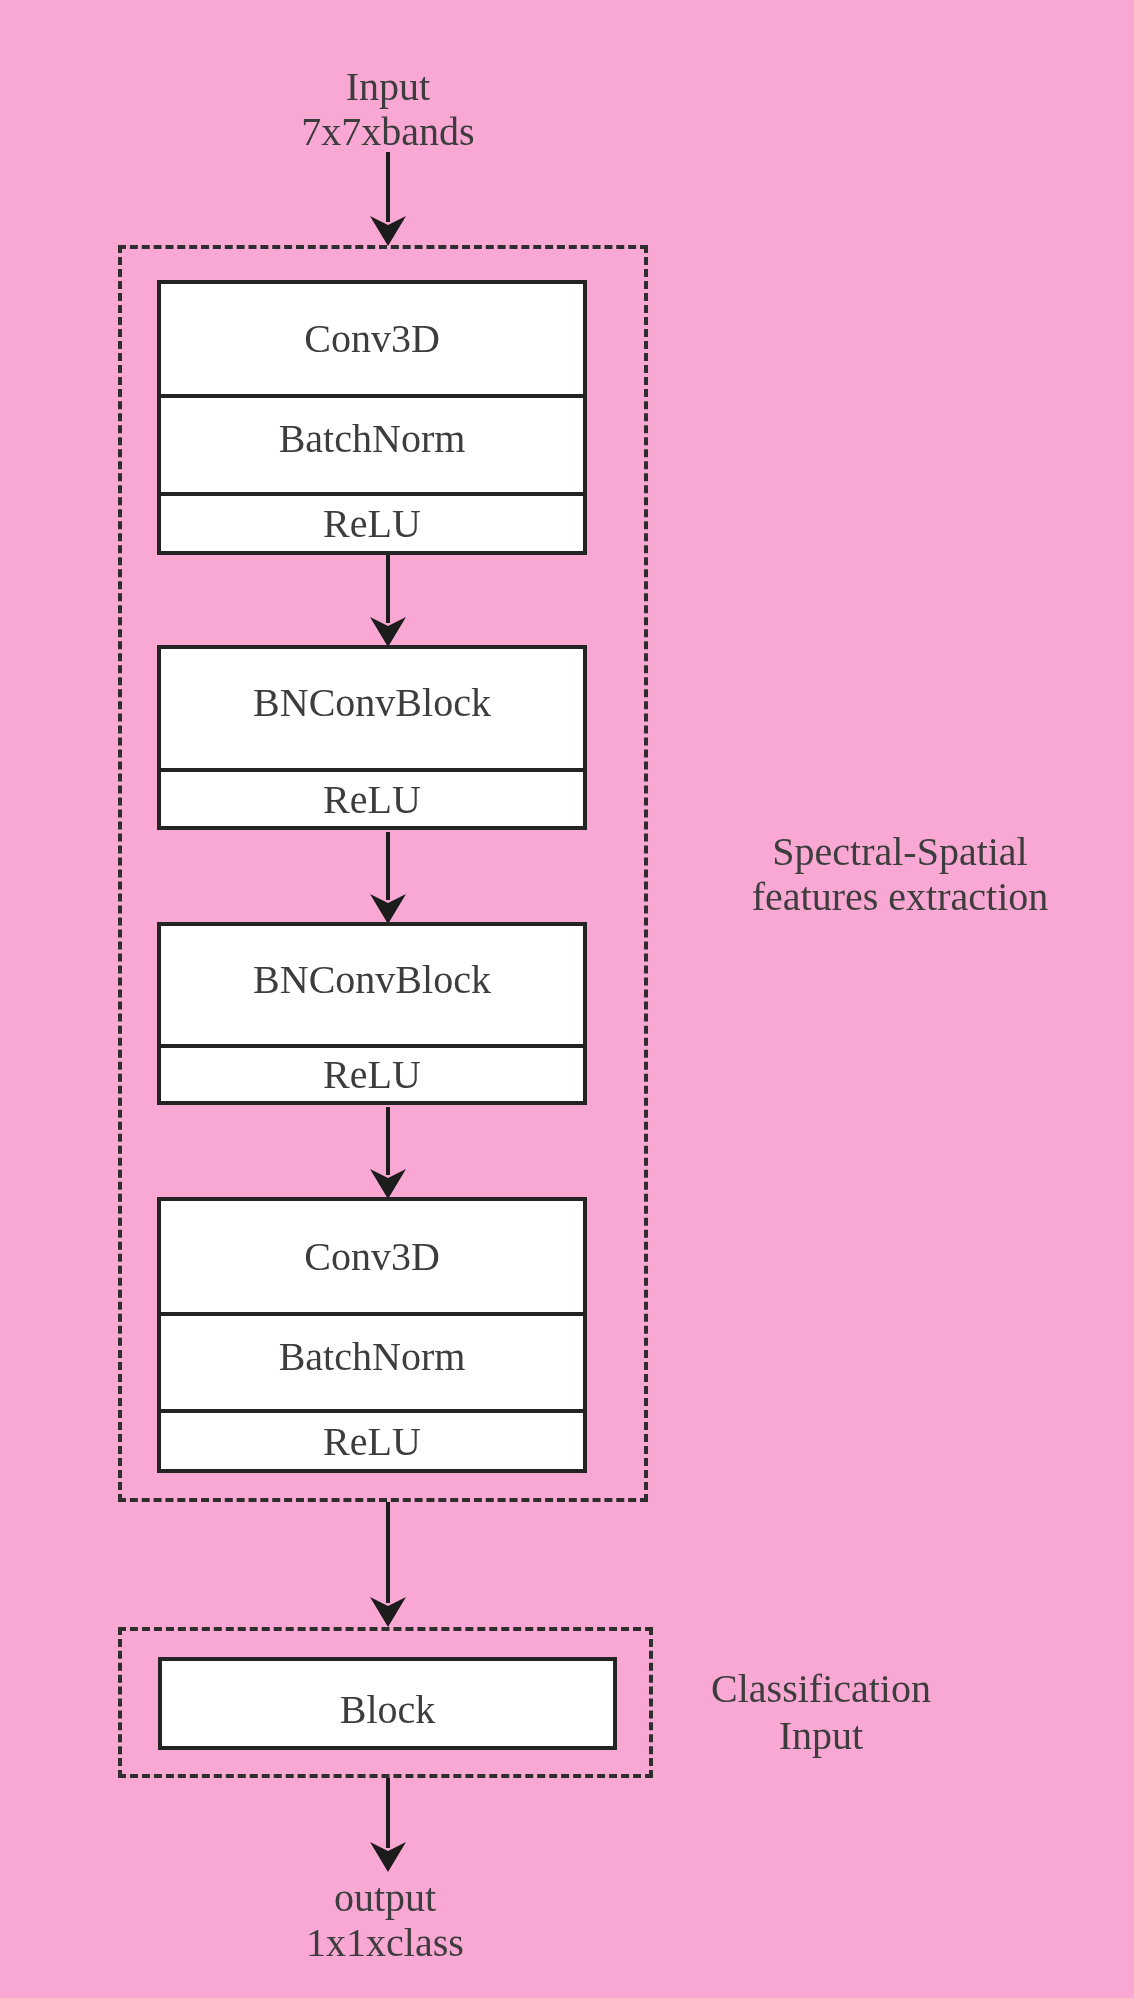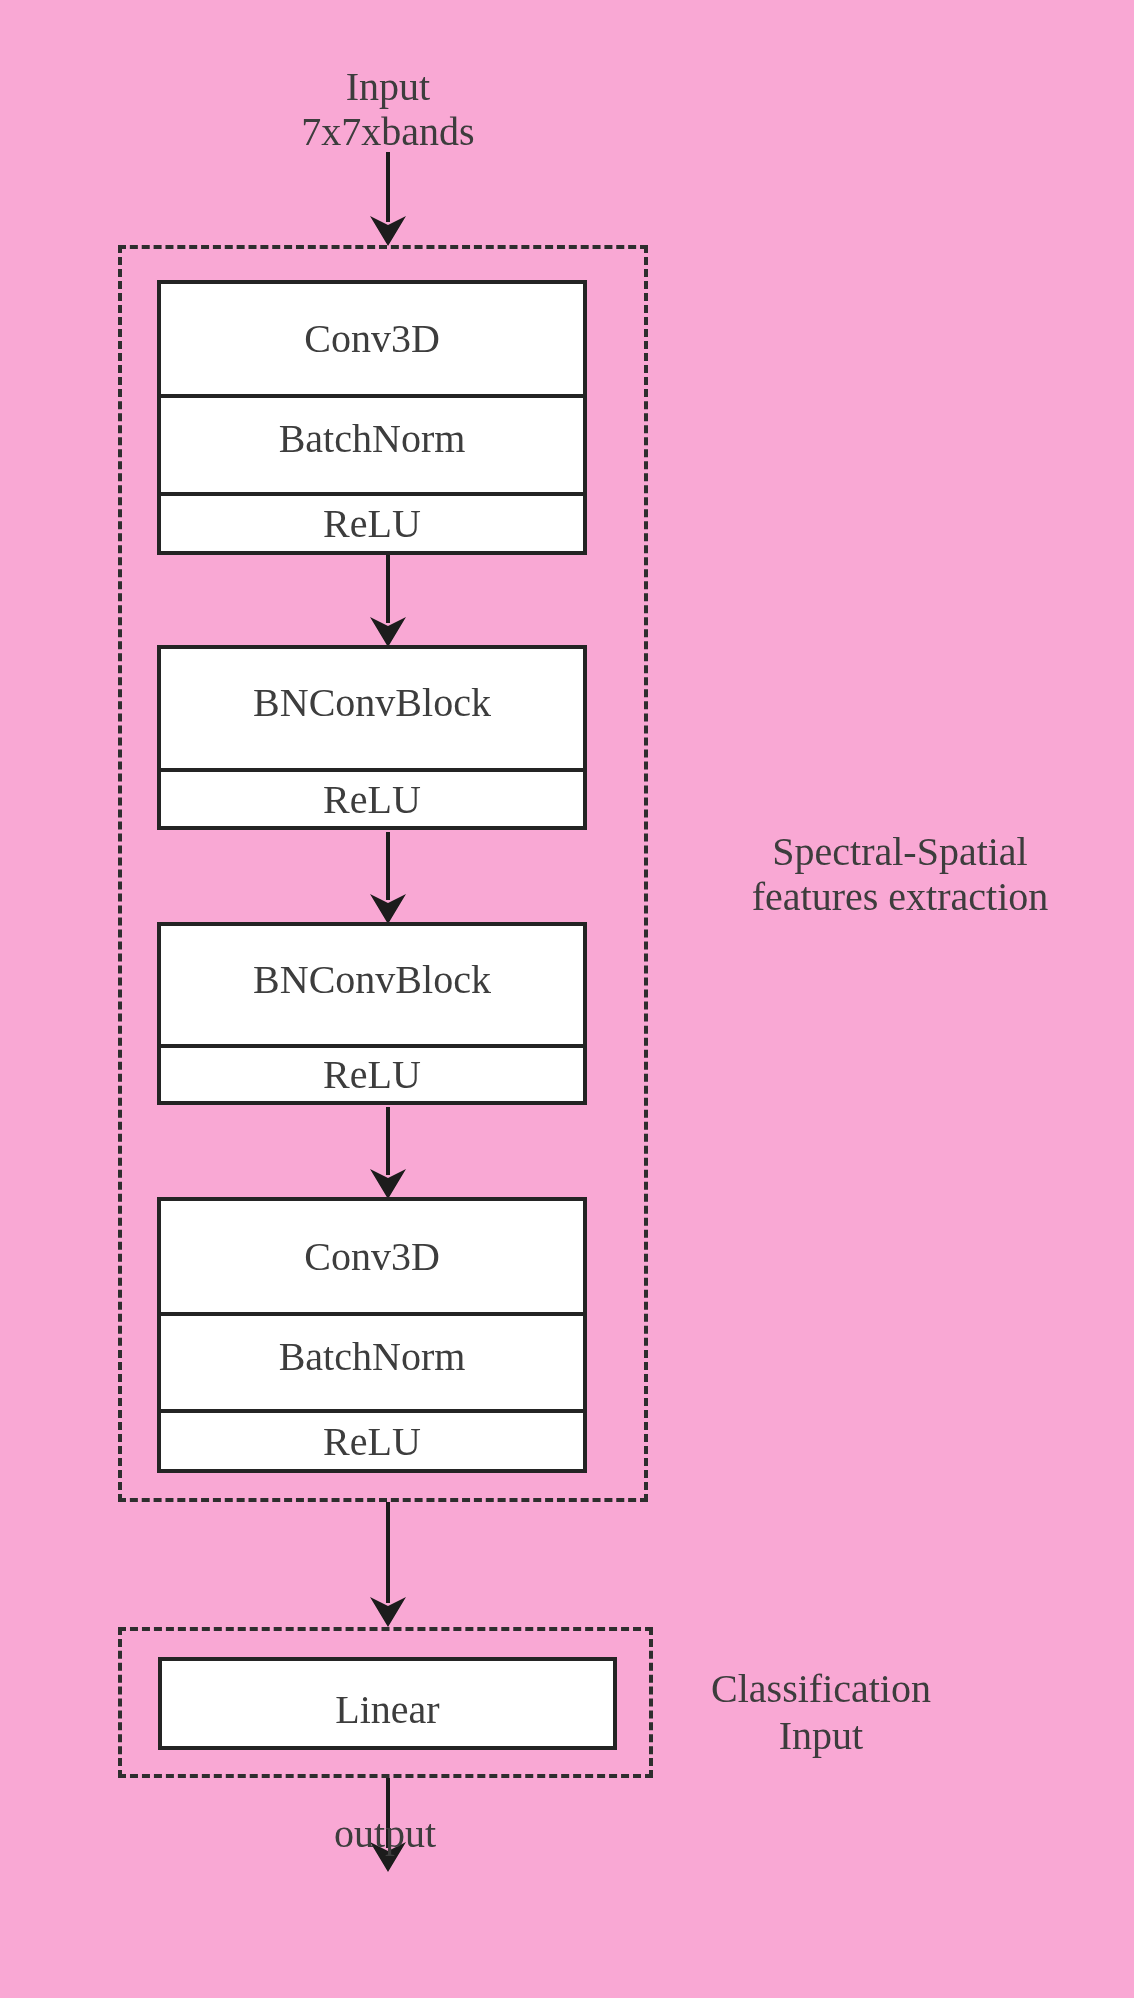--- a/index.html
+++ b/index.html
@@ -131,25 +131,26 @@
   </div>
 
   <div class="group" style="left:118px;top:1627px;width:535px;height:151px;"></div>
 
   <div class="lbl" style="left:665px;top:1657px;width:312px;line-height:47px;margin-top:8px;">
     <div>Classification</div>
     <div>Input</div>
   </div>
 
   <div class="block" style="left:158px;top:1657px;width:459px;height:93px;">
-    <div class="sec f1">Linear</div>
+    <div class="sec f1">Block</div>
   </div>
 
   <div class="arrow" style="left:370px;top:1778px;height:94px;">
     <div class="stem"></div>
     <div class="head"></div>
   </div>
 
-  <div class="lbl" style="left:185px;top:1811px;width:400px;">
+  <div class="lbl" style="left:185px;top:1875px;width:400px;">
     <div>output</div>
+    <div>1x1xclass</div>
   </div>
 
 </div>
 
 </body></html>

